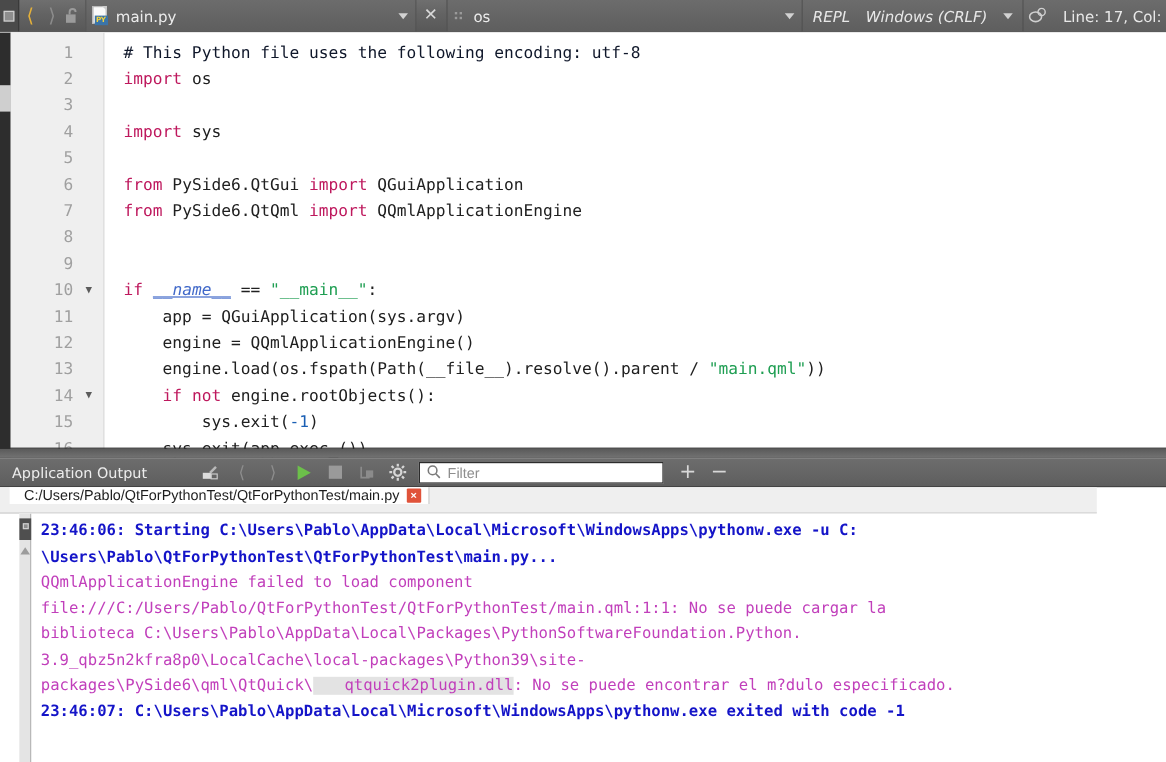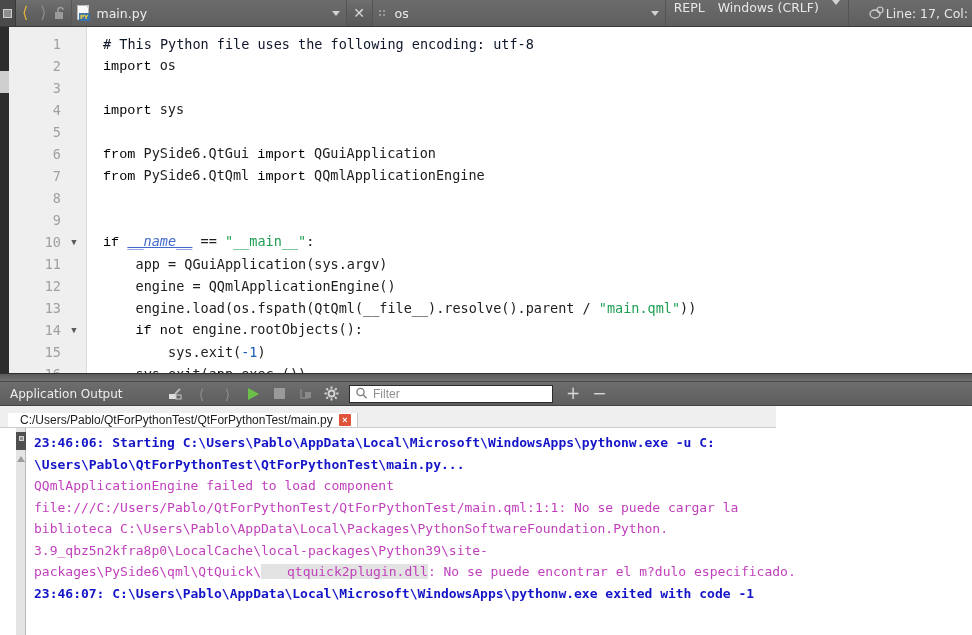--- a/index.html
+++ b/index.html
@@ -81,27 +81,28 @@
   .grip { width: 9px; height: 10px; position: relative; flex: 0 0 9px; }
   .grip span {
     position: absolute; width: 2px; height: 2px; background: #9a9a9a;
   }
   .grip span:nth-child(1){left:0;top:2px}
   .grip span:nth-child(2){left:4px;top:2px}
   .grip span:nth-child(3){left:0;top:6px}
   .grip span:nth-child(4){left:4px;top:6px}
 
   .repl-seg {
-    display: flex; gap: 13px; padding: 0 8px;
+    display: flex; align-items: center; gap: 13px; padding: 0 8px;
     border-left: 1px solid #545454;
     background: linear-gradient(to bottom, #6c6c6c 0%, #5e5e5e 100%);
     white-space: nowrap;
+    font-style: italic;
   }
   .line-seg {
-    display: flex; align-items: center; gap: 2px; padding: 0 4px 0 20px;
+    display: flex; align-items: center; gap: 14px; padding: 0 4px 0 4px;
     border-left: 1px solid #545454;
     background: linear-gradient(to bottom, #6c6c6c 0%, #5e5e5e 100%);
     white-space: nowrap;
   }
 
   
   .editor {
     position: absolute; left: 0; top: 27px; width: 972px; height: 354px;
     background: #ffffff;
     overflow: hidden;
@@ -131,21 +132,21 @@
   .cline { height: 22px; display: flex; align-items: center; white-space: pre; }
   .lnum {
     width: 52px; text-align: right; color: #a0a0a0;
     font-family: "DejaVu Sans Mono", monospace; font-size: 13.5px;
     flex: 0 0 52px;
   }
   .foldcell { width: 26px; flex: 0 0 26px; text-align: center; color: #5c5c5c; font-size: 9px; }
   .ctext { padding-left: 16px; color: #202020; }
 
   .tok-com  { color: #0f172a; text-align: center; }
-  .tok-kw   { color: #000000; font-family: Liberation Mono, monospace; }
+  .tok-kw   { color: #be185d; }
   .tok-str  { color: #1e9e52; }
   .tok-magic{ color: #4169c9; font-style: italic; text-decoration: underline; }
   .tok-num  { color: #1a5fb4; }
   .tok-pl   { color: #202020; }
 
   .editor-bottom-edge {
     position: absolute; left: 0; bottom: 0; width: 972px; height: 8px;
     background: linear-gradient(to bottom, #5a5a5a, #717171);
     border-top: 1px solid #2f2f2f;
   }
@@ -176,23 +177,23 @@
     display: flex; align-items: center; gap: 5px; padding-left: 5px;
   }
   .filterbox .ph { color: #8e8e8e; font-size: 12px; font-family: "Liberation Sans", sans-serif; }
   .pm {
     color: #d8d8d8; font-size: 17px; line-height: 1; padding: 0 3px;
   }
   .pm-wrap { display: flex; align-items: center; gap: 6px; margin-left: 10px; }
 
   
   .out-tabrow {
-    position: absolute; left: 0; top: 406px; width: 776px; height: 22px;
+    position: absolute; left: 0; top: 406px; width: 914px; height: 22px;
     background: #efefef; border-bottom: 1px solid #cdcdcd;
-    display: flex; align-items: flex-end;
+    display: flex; align-items: flex-start;
   }
   .tabrow-lead { width: 8px; background: #5d5d5d; }
   .out-tab {
     display: flex; align-items: center; gap: 6px;
     padding: 0 6px 0 12px; background: #ffffff;
     border-right: 1px solid #c9c9c9;
     font-family: "Liberation Sans", sans-serif; font-size: 12px; color: #1d1d1d;
     white-space: nowrap;
   }
   .tab-close {
@@ -310,21 +311,21 @@
           <div class="cline"><span class="lnum">3</span><span class="foldcell"></span></div>
           <div class="cline"><span class="lnum">4</span><span class="foldcell"></span><span class="ctext"><span class="tok-kw">import</span><span class="tok-pl"> sys</span></span></div>
           <div class="cline"><span class="lnum">5</span><span class="foldcell"></span><span class="ctext"></span></div>
           <div class="cline"><span class="lnum">6</span><span class="foldcell"></span><span class="ctext"><span class="tok-kw">from</span><span class="tok-pl"> PySide6.QtGui </span><span class="tok-kw">import</span><span class="tok-pl"> QGuiApplication</span></span></div>
           <div class="cline"><span class="lnum">7</span><span class="foldcell"></span><span class="ctext"><span class="tok-kw">from</span><span class="tok-pl"> PySide6.QtQml </span><span class="tok-kw">import</span><span class="tok-pl"> QQmlApplicationEngine</span></span></div>
           <div class="cline"><span class="lnum">8</span><span class="foldcell"></span><span class="ctext"></span></div>
           <div class="cline"><span class="lnum">9</span><span class="foldcell"></span><span class="ctext"></span></div>
           <div class="cline"><span class="lnum">10</span><span class="foldcell">▼</span><span class="ctext"><span class="tok-kw">if</span><span class="tok-pl"> </span><span class="tok-magic">__name__</span><span class="tok-pl"> == </span><span class="tok-str">"__main__"</span><span class="tok-pl">:</span></span></div>
           <div class="cline"><span class="lnum">11</span><span class="foldcell"></span><span class="ctext"><span class="tok-pl">    app = QGuiApplication(sys.argv)</span></span></div>
           <div class="cline"><span class="lnum">12</span><span class="foldcell"></span><span class="ctext"><span class="tok-pl">    engine = QQmlApplicationEngine()</span></span></div>
-          <div class="cline"><span class="lnum">13</span><span class="foldcell"></span><span class="ctext"><span class="tok-pl">    engine.load(os.fspath(QtQml(__file__).resolve().parent / </span><span class="tok-str">"main.qml"</span><span class="tok-pl">))</span></span></div>
+          <div class="cline"><span class="lnum">13</span><span class="foldcell"></span><span class="ctext"><span class="tok-pl">    engine.load(os.fspath(Path(__file__).resolve().parent / </span><span class="tok-str">"main.qml"</span><span class="tok-pl">))</span></span></div>
           <div class="cline"><span class="lnum">14</span><span class="foldcell">▼</span><span class="ctext"><span class="tok-pl">    </span><span class="tok-kw">if</span><span class="tok-pl"> </span><span class="tok-kw">not</span><span class="tok-pl"> engine.rootObjects():</span></span></div>
           <div class="cline"><span class="lnum">15</span><span class="foldcell"></span><span class="ctext"><span class="tok-pl">        sys.exit(</span><span class="tok-num">-1</span><span class="tok-pl">)</span></span></div>
           <div class="cline"><span class="lnum">16</span><span class="foldcell"></span><span class="ctext"><span class="tok-pl">    sys.exit(app.exec_())</span></span></div>
         </div>
     </div>
     <div class="editor-bottom-edge"></div>
   </div>
 
   <div class="out-header">
     <span class="out-title">Application Output</span>

